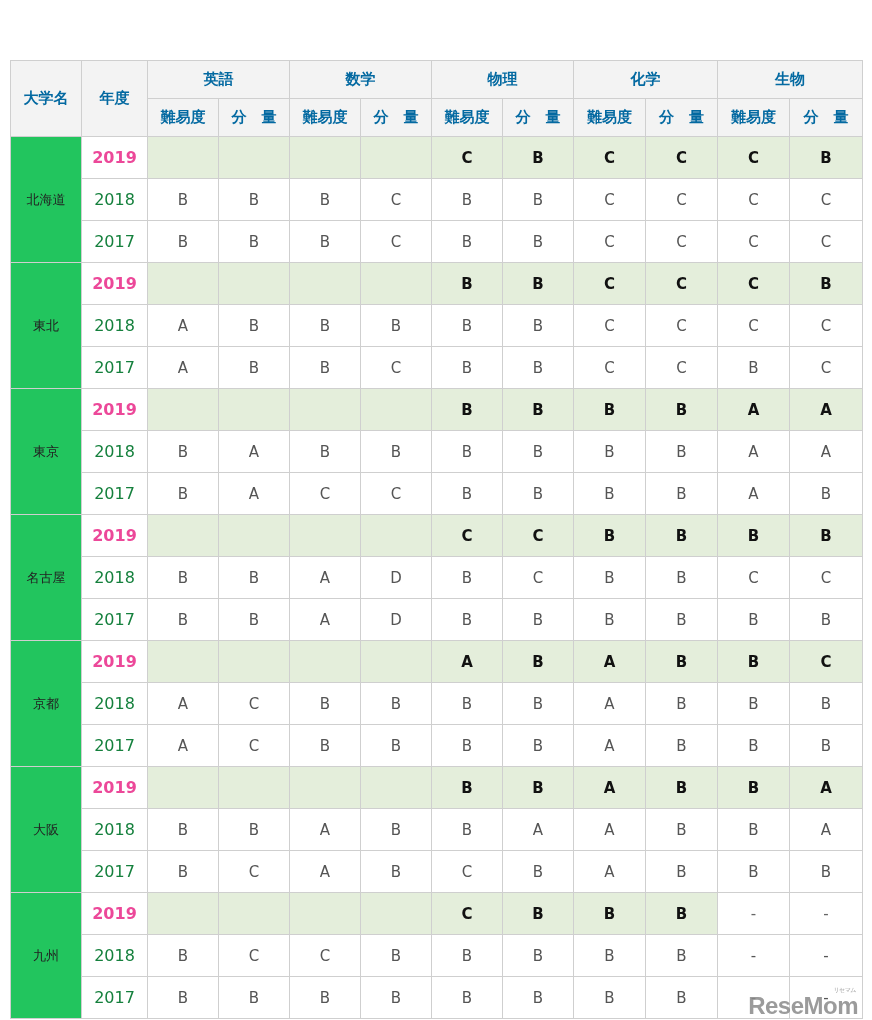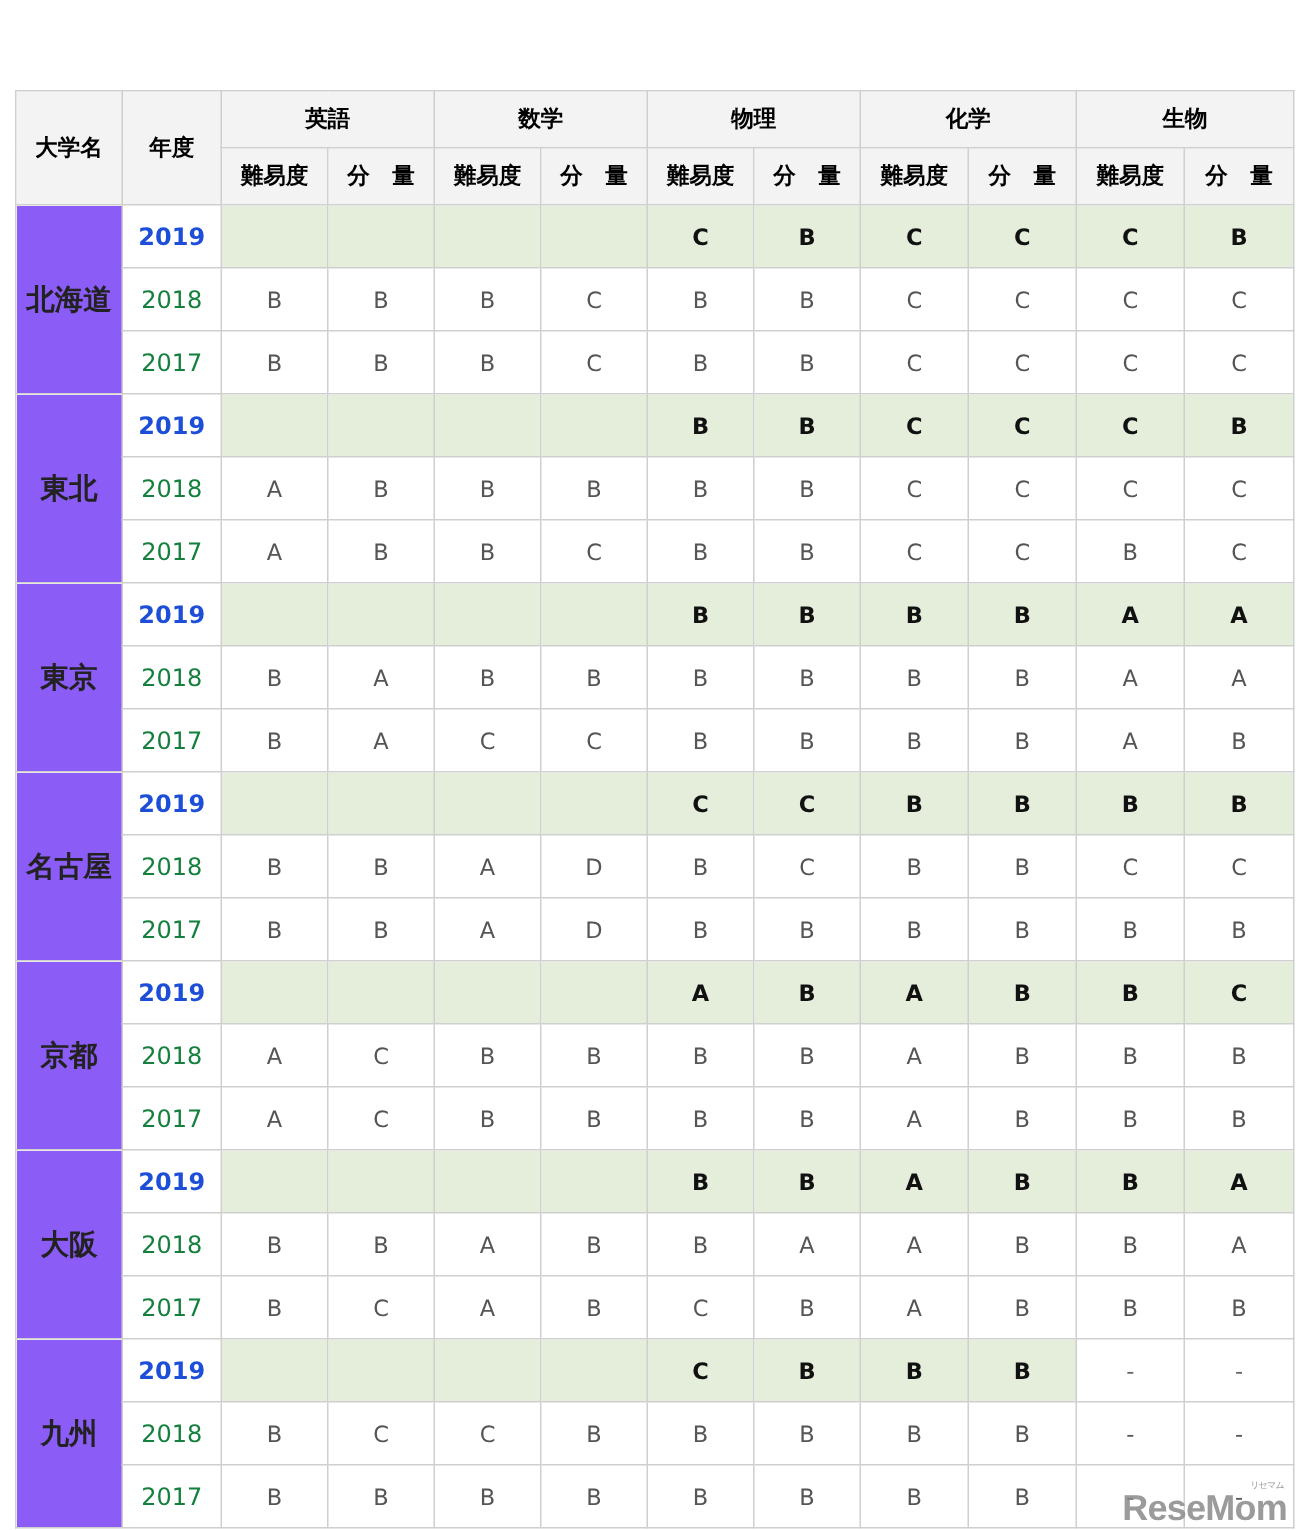--- a/index.html
+++ b/index.html
@@ -7,26 +7,26 @@
          font-family: "DejaVu Sans", "Liberation Sans", sans-serif; color: #222; }
   table.grid {
     position: absolute; left: 10px; top: 60px;
     border-collapse: collapse; table-layout: fixed;
     width: 852px;
   }
   table.grid th, table.grid td {
     border: 1px solid #cfcfcf; text-align: center; vertical-align: middle;
     padding: 0; overflow: hidden; white-space: nowrap;
   }
-  thead th { background: #f3f3f3; font-weight: bold; font-size: 15px; color: #000000; }
+  thead th { background: #f3f3f3; font-weight: bold; font-size: 15px; color: #0369a1; }
   thead tr.h1 th { height: 37px; }
   thead tr.h2 th { height: 37px; font-family: Liberation Mono, monospace; }
-  td.univ { font-weight: bold; font-size: 19px; background: #8b5cf6; color: #222; }
+  td.univ { font-weight: normal; font-size: 13px; background: #22c55e; color: #222; }
   td.year { font-size: 16px; color: #15803d; height: 41px; }
-  tr.y2019 td.year { font-weight: bold; color: #1d4ed8; }
+  tr.y2019 td.year { font-weight: bold; color: #ec4899; }
   td.cell { font-size: 15px; color: #555; }
   tr.y2019 td.cell { background: #e4eedb; font-weight: bold; color: #111; }
   tr.y2019 td.cell.nobg { background: #fff; font-weight: normal; color: #666; }
   .watermark {
     position: absolute; right: 14px; bottom: 0;
     font-family: "Liberation Sans", sans-serif; font-weight: bold;
     font-size: 24px; color: #8a8a8a; letter-spacing: -0.5px; opacity: 0.85;
   }
   .watermark small { position: absolute; right: 2px; top: -6px; font-size: 6px; font-weight: normal; }
 </style>

